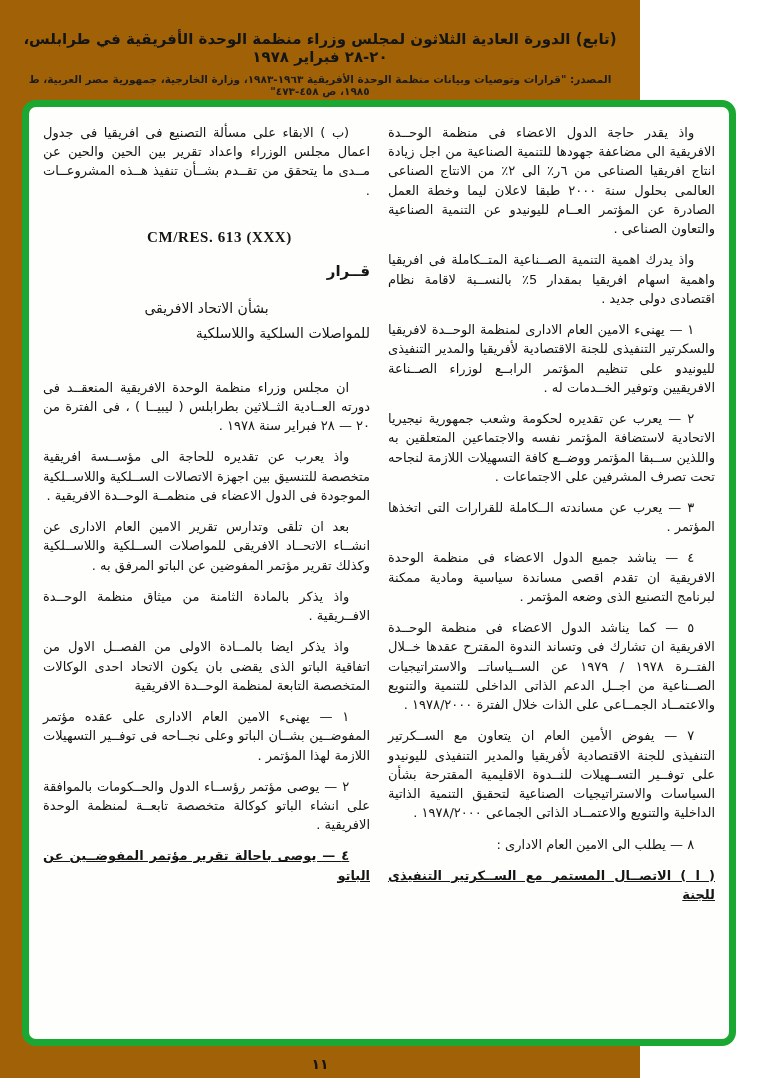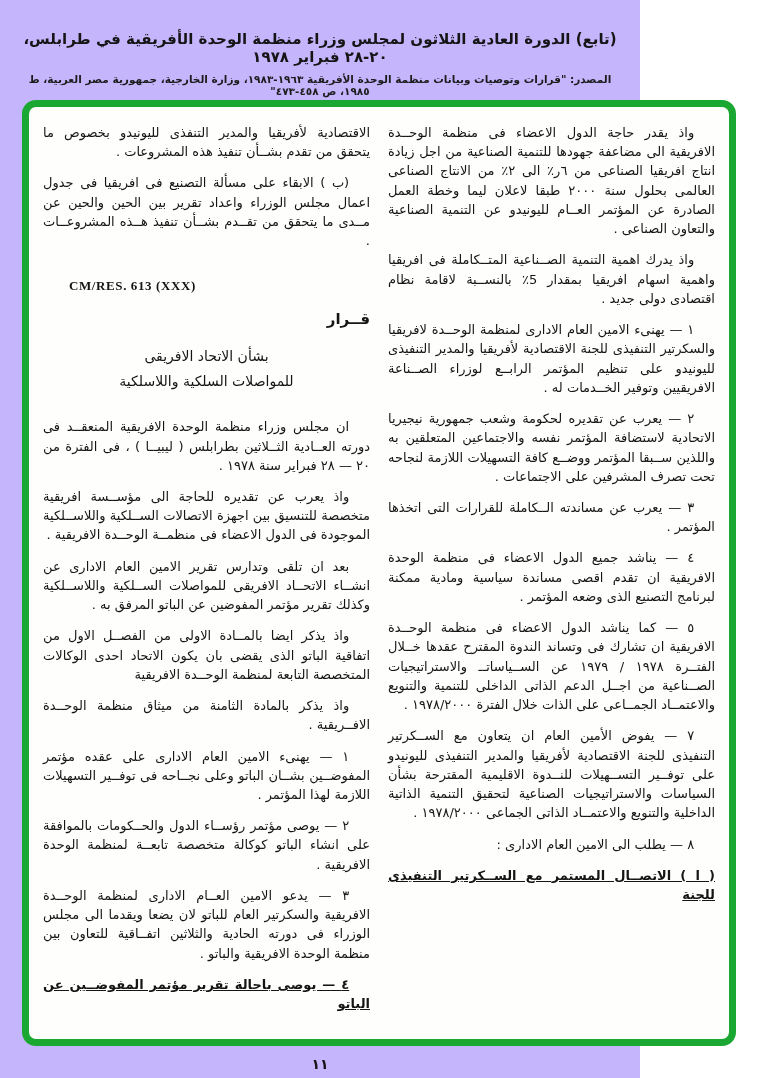--- a/index.html
+++ b/index.html
@@ -9,21 +9,21 @@
     width: 758px;
     height: 1078px;
     overflow: hidden;
     font-family: "DejaVu Sans", sans-serif;
     color: #151515;
   }
   .page {
     position: relative;
     width: 640px;
     height: 1078px;
-    background: #c4b5fd;
+    background: #a16207;
   }
   .header {
     position: absolute;
     top: 30px;
     left: 20px;
     right: 20px;
     text-align: center;
     direction: rtl;
   }
   .header-title {
@@ -63,43 +63,43 @@
     text-align: justify;
   }
   .par {
     margin: 0 0 12px 0;
     text-indent: 1.6em;
   }
   .par.flush { text-indent: 0; }
   .par.bold { font-weight: bold; text-decoration: underline; }
   .res-no {
     direction: ltr;
-    text-align: left;
+    text-align: center;
     font-family: "Liberation Serif", serif;
-    font-size: 13px;
+    font-size: 15px;
     letter-spacing: 0.6px;
     padding-left: 26px;
     margin: 26px 0 10px 0;
     font-weight: 600;
   }
   .h-main {
     text-align: right;
     font-weight: bold;
     font-size: 15px;
     margin: 12px 0 16px 0;
     text-indent: 0;
   }
   .h-sub {
     text-align: center;
     font-weight: normal;
     font-size: 14px;
     margin: 2px 0 4px 0;
     text-indent: 0;
   }
-  .h-sub.last { margin-bottom: 26px; }
+  .h-sub.last { margin-bottom: 34px; text-align: right; }
   .page-number {
     position: absolute;
     bottom: 6px;
     left: 0;
     right: 0;
     text-align: center;
     font-size: 14px;
     font-weight: bold;
     direction: rtl;
   }
@@ -124,34 +124,32 @@
         <p class="par">٢ — يعرب عن تقديره لحكومة وشعب جمهورية نيجيريا الاتحادية لاستضافة المؤتمر نفسه والاجتماعين المتعلقين به واللذين ســبقا المؤتمر ووضــع كافة التسهيلات اللازمة لنجاحه تحت تصرف المشرفين على الاجتماعات .</p>
         <p class="par">٣ — يعرب عن مساندته الــكاملة للقرارات التى اتخذها المؤتمر .</p>
         <p class="par">٤ — يناشد جميع الدول الاعضاء فى منظمة الوحدة الافريقية ان تقدم اقصى مساندة سياسية ومادية ممكنة لبرنامج التصنيع الذى وضعه المؤتمر .</p>
         <p class="par">٥ — كما يناشد الدول الاعضاء فى منظمة الوحــدة الافريقية ان تشارك فى وتساند الندوة المقترح عقدها خــلال الفتــرة ١٩٧٨ / ١٩٧٩ عن الســياساتــ والاستراتيجيات الصــناعية من اجــل الدعم الذاتى الداخلى للتنمية والتنويع والاعتمــاد الجمــاعى على الذات خلال الفترة ١٩٧٨/٢٠٠٠ .</p>
         <p class="par">٧ — يفوض الأمين العام ان يتعاون مع الســكرتير التنفيذى للجنة الاقتصادية لأفريقيا والمدير التنفيذى لليونيدو على توفــير التســهيلات للنــدوة الاقليمية المقترحة بشأن السياسات والاستراتيجيات الصناعية لتحقيق التنمية الذاتية الداخلية والتنويع والاعتمــاد الذاتى الجماعى ١٩٧٨/٢٠٠٠ .</p>
         <p class="par">٨ — يطلب الى الامين العام الادارى :</p>
         <p class="par flush bold">( ا ) الاتصــال المستمر مع الســكرتير التنفيذى للجنة</p>
       </div>
 
       <div class="col">
-        <p class="par flush">الاقتصادية لأفريقيا والمدير التنفذى لليونيدو بخصوص ما يتحقق من تقدم بشــأن تنفيذ هذه المشروعات .</p>
         <p class="par">(ب ) الابقاء على مسألة التصنيع فى افريقيا فى جدول اعمال مجلس الوزراء واعداد تقرير بين الحين والحين عن مــدى ما يتحقق من تقــدم بشــأن تنفيذ هــذه المشروعــات .</p>
         <div class="res-no">CM/RES. 613 (XXX)</div>
         <div class="h-main">قــرار</div>
         <div class="h-sub">بشأن الاتحاد الافريقى</div>
         <div class="h-sub last">للمواصلات السلكية واللاسلكية</div>
         <p class="par">ان مجلس وزراء منظمة الوحدة الافريقية المنعقــد فى دورته العــادية الثــلاثين بطرابلس ( ليبيــا ) ، فى الفترة من ٢٠ — ٢٨ فبراير سنة ١٩٧٨ .</p>
         <p class="par">واذ يعرب عن تقديره للحاجة الى مؤســسة افريقية متخصصة للتنسيق بين اجهزة الاتصالات الســلكية واللاســلكية الموجودة فى الدول الاعضاء فى منظمــة الوحــدة الافريقية .</p>
         <p class="par">بعد ان تلقى وتدارس تقرير الامين العام الادارى عن انشــاء الاتحــاد الافريقى للمواصلات الســلكية واللاســلكية وكذلك تقرير مؤتمر المفوضين عن الباتو المرفق به .</p>
+        <p class="par">واذ يذكر بالمادة الثامنة من ميثاق منظمة الوحــدة الافــريقية .</p>
         <p class="par">واذ يذكر ايضا بالمــادة الاولى من الفصــل الاول من اتفاقية الباتو الذى يقضى بان يكون الاتحاد احدى الوكالات المتخصصة التابعة لمنظمة الوحــدة الافريقية</p>
-        <p class="par">واذ يذكر بالمادة الثامنة من ميثاق منظمة الوحــدة الافــريقية .</p>
         <p class="par">١ — يهنىء الامين العام الادارى على عقده مؤتمر المفوضــين بشــان الباتو وعلى نجــاحه فى توفــير التسهيلات اللازمة لهذا المؤتمر .</p>
         <p class="par">٢ — يوصى مؤتمر رؤســاء الدول والحــكومات بالموافقة على انشاء الباتو كوكالة متخصصة تابعــة لمنظمة الوحدة الافريقية .</p>
-        <p class="par">٣ — يدعو الامين العــام الادارى لمنظمة الوحــدة الافريقية والسكرتير العام للباتو لان يضعا ويقدما الى مجلس الوزراء فى دورته الحادية والثلاثين اتفــاقية للتعاون بين منظمة الوحدة الافريقية والباتو .</p>
         <p class="par bold">٤ — يوصى باحالة تقرير مؤتمر المفوضــين عن الباتو</p>
       </div>
 
     </div>
   </div>
 
   <div class="page-number">١١</div>
 
 </div>
 

